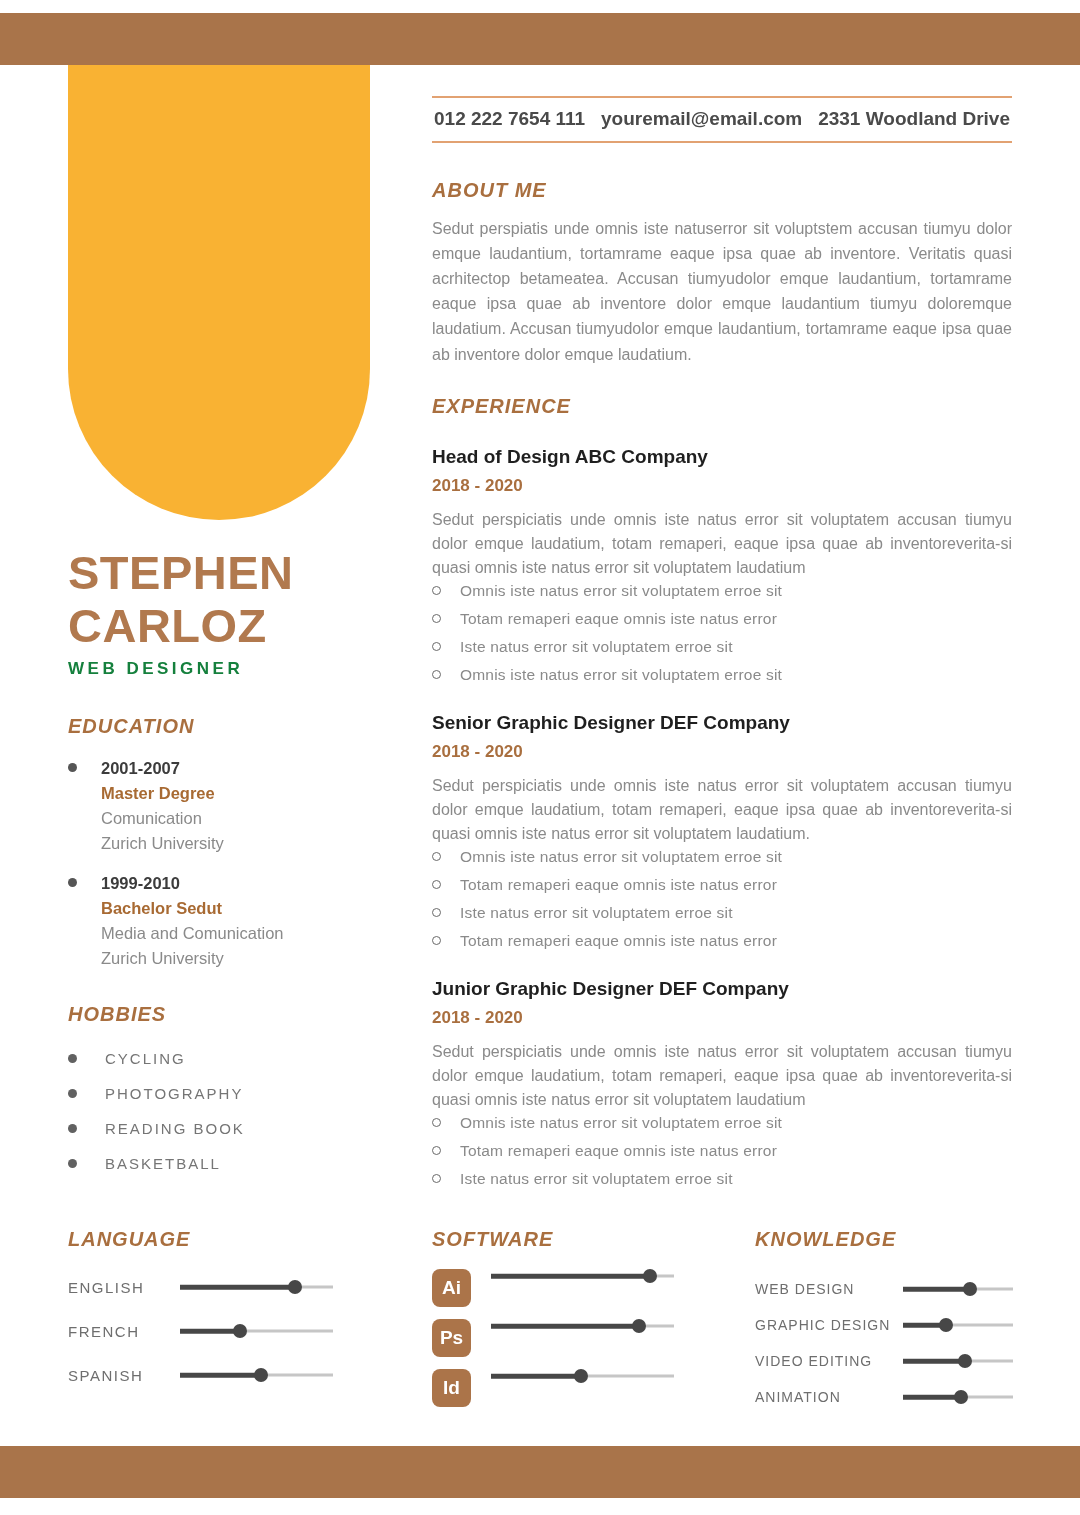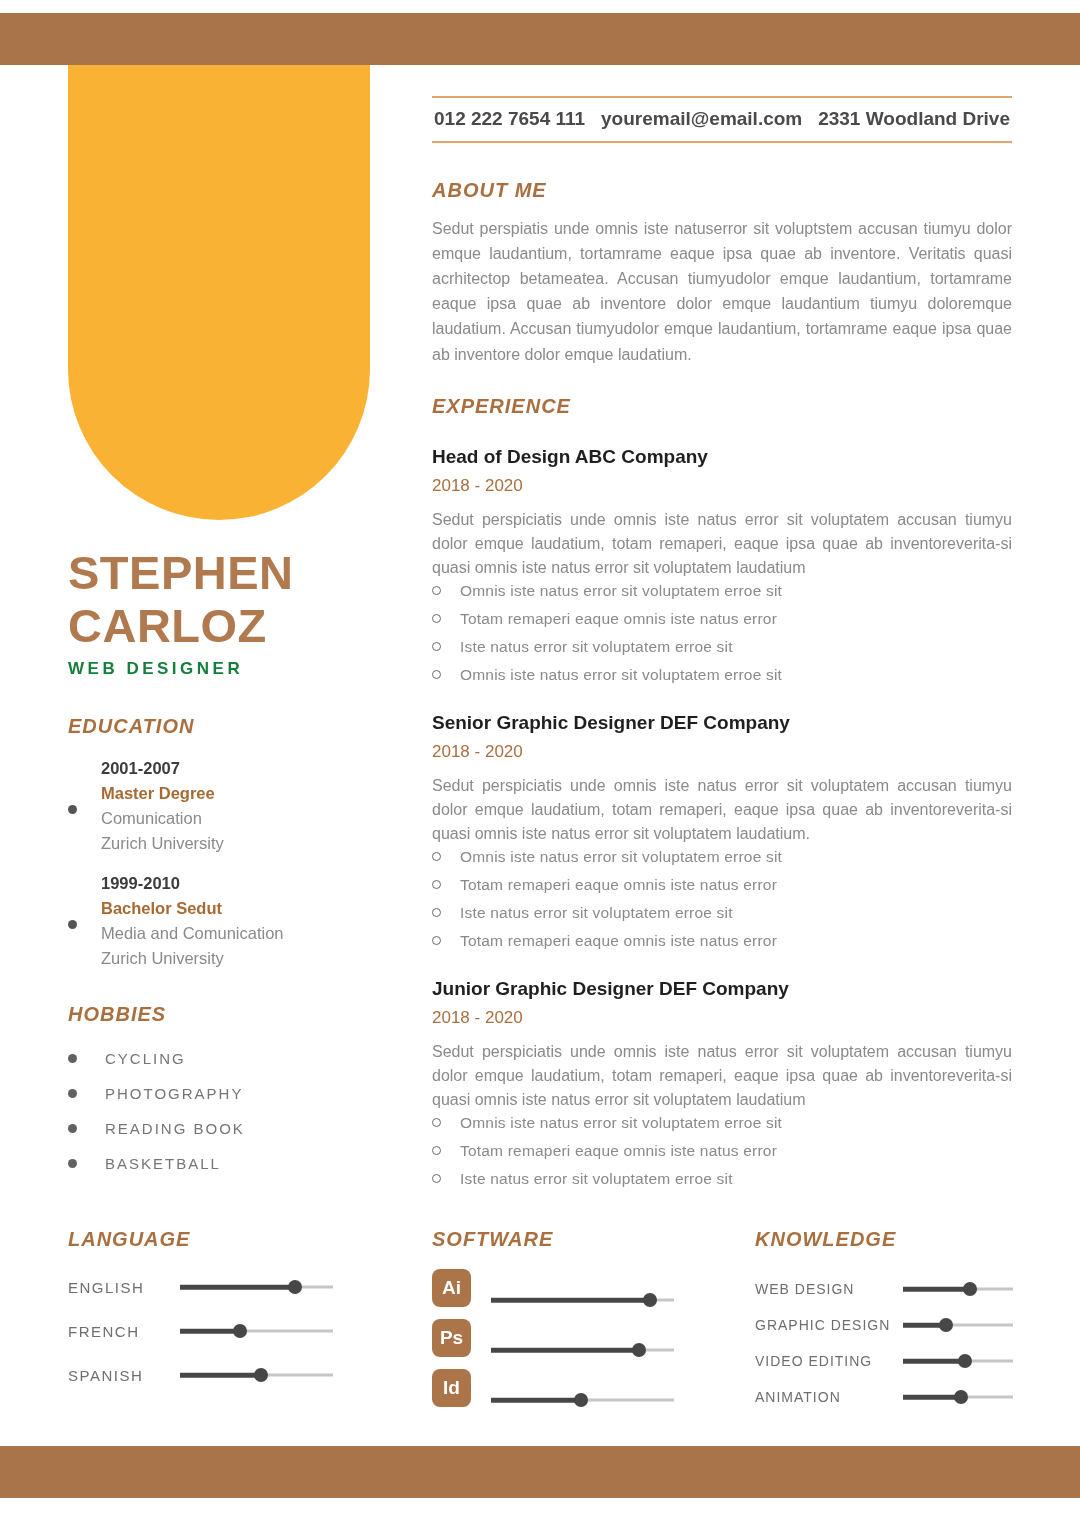--- a/index.html
+++ b/index.html
@@ -17,21 +17,21 @@
 
   
   .left-col { position:absolute; left:68px; top:546px; width:302px; }
   .name { font-size:47px; font-weight:800; color:#b1794e; line-height:1.13; letter-spacing:0.5px; }
   .subtitle { margin-top:4px; font-size:17px; font-weight:700; color:#15803d; letter-spacing:3.5px; line-height:1.55; }
 
   .section-h { font-size:20px; font-weight:700; font-style:italic; color:#a96f3f; letter-spacing:1px; }
   .left-col .section-h { margin-top:32px; }
 
   .edu-list { margin-top:18px; }
-  .edu-item { display:flex; margin-bottom:15px;align-items:center; }
+  .edu-item { display:flex; margin-bottom:15px; }
   .edu-dot { width:9px; height:9px; border-radius:50%; background:#555555; margin-top:7px; flex:0 0 9px; }
   .edu-body { margin-left:24px; font-size:16.5px; line-height:1.52; }
   .edu-years { font-weight:700; color:#3c3c3c; }
   .edu-degree { font-weight:700; color:#a86a33; }
   .edu-line { color:#8a8a8a; }
 
   .hobby-list { margin-top:22px; }
   .hobby-row { display:flex; align-items:center; margin-bottom:14px; height:21px; }
   .hobby-dot { width:9px; height:9px; border-radius:50%; background:#616161; flex:0 0 9px; }
   .hobby-label { margin-left:28px; font-size:15px; color:#757575; letter-spacing:2px; }
@@ -41,42 +41,42 @@
   .contact-bar { display:flex; justify-content:space-between; align-items:center;
     border-top:2px solid #e2a272; border-bottom:2px solid #e2a272; padding:10px 2px 11px 2px; }
   .contact-item { font-size:19px; font-weight:700; color:#4a4a4a; }
 
   .about-h { margin-top:36px; }
   .para { margin-top:14px; font-size:16px; line-height:1.57; color:#8a8a8a; text-align:justify; }
 
   .exp-h { margin-top:28px; }
   .job { margin-top:28px; }
   .job-title { font-size:19px; font-weight:700; color:#1f1f1f; }
-  .job-period { margin-top:8px; font-size:17px; font-weight:400; color:#a96f3f; }
+  .job-period { margin-top:8px; font-size:17px; font-weight:700; color:#a96f3f; }
   .job-desc { margin-top:12px; font-size:16px; line-height:1.5; color:#8a8a8a; text-align:justify; }
   .bullet-list { list-style:none; margin-top:2px; }
   .bullet-row { display:flex; align-items:center; margin-bottom:10px; height:18px; }
   .o-dot { width:9px; height:9px; border-radius:50%; border:1.6px solid #6a6a6a; flex:0 0 9px; }
   .bullet-text { margin-left:19px; font-size:15.5px; color:#8a8a8a; letter-spacing:0.2px; }
 
   
   .sec-language  { position:absolute; left:68px;  top:1228px; width:265px; }
   .sec-software  { position:absolute; left:432px; top:1228px; width:242px; }
   .sec-knowledge { position:absolute; left:755px; top:1228px; width:258px; }
 
   .skill-list { margin-top:26px; }
   .skill-row { display:flex; align-items:center; margin-bottom:24px; height:20px; }
   .skill-label { flex:0 0 112px; font-size:15px; color:#6e6e6e; letter-spacing:1.5px; }
   .slider { position:relative; flex:1; height:14px; }
   .rail { position:absolute; left:0; right:0; top:50%; height:3px; background:#c6c6c6; transform:translateY(-50%); }
   .fill { position:absolute; left:0; top:50%; height:4.5px; background:#474747; transform:translateY(-50%); }
   .knob { position:absolute; top:50%; width:14px; height:14px; border-radius:50%; background:#474747; transform:translate(-50%,-50%); }
 
   .sw-list { margin-top:18px; }
-  .sw-row { display:flex; align-items:flex-end; margin-bottom:12px; height:38px; }
+  .sw-row { display:flex; align-items:flex-start; margin-bottom:12px; height:38px; }
   .sw-icon { flex:0 0 39px; height:38px; background:#ab7449; border-radius:8px; color:#ffffff;
     font-size:19px; font-weight:700; display:flex; align-items:center; justify-content:center; }
   .sw-row .slider { margin-left:20px; }
 
   .kn-list { margin-top:28px; }
   .kn-row { display:flex; align-items:center; margin-bottom:16px; height:20px; }
   .kn-label { flex:0 0 148px; font-size:14px; color:#6e6e6e; letter-spacing:1px; }
 </style>
 </head>
 <body>

